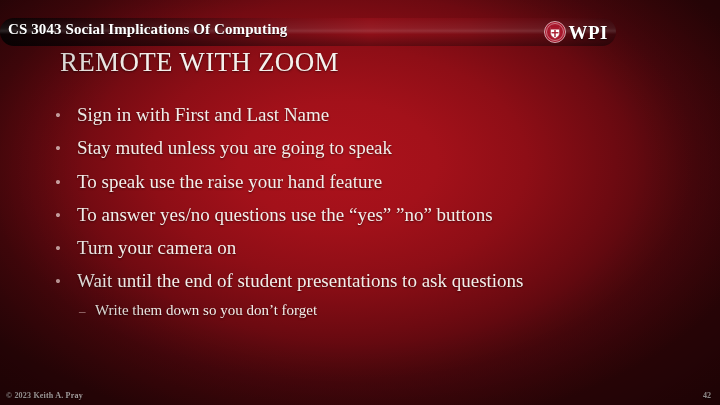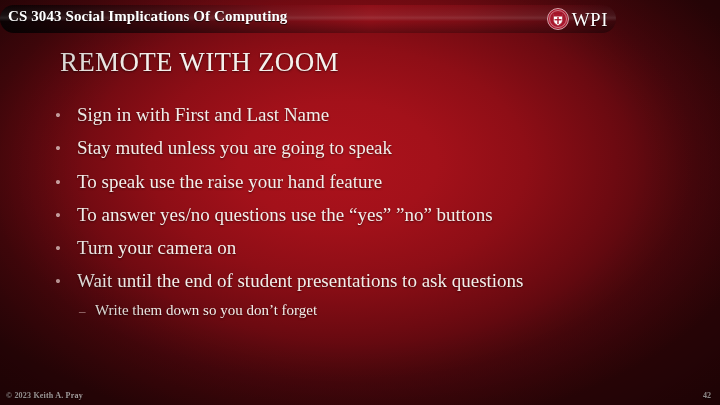--- a/index.html
+++ b/index.html
@@ -35,21 +35,21 @@
       radial-gradient(ellipse 85% 95% at 50% 42%,
         rgba(0,0,0,0) 45%,
         rgba(0,0,0,0.30) 75%,
         rgba(0,0,0,0.62) 100%);
     pointer-events: none;
   }
 
   
   #header-bar {
     position: absolute;
-    left: 0; top: 5px;
+    left: 0; top: 18px;
     width: 616px;
     height: 28px;
     background:
       linear-gradient(to bottom,
         rgba(255,255,255,0.00) 0%,
         rgba(255,255,255,0.06) 36%,
         rgba(255,255,255,0.13) 46%,
         rgba(255,255,255,0.00) 58%,
         rgba(0,0,0,0.30) 100%),
       linear-gradient(to right,
@@ -81,21 +81,21 @@
     right: 8px;
     top: 1px;
     height: 26px;
     display: flex;
     align-items: center;
     gap: 3px;
   }
   #wpi-seal { display: block; }
   #wpi-wordmark {
     font-size: 19px;
-    font-weight: normal;
+    font-weight: bold;
     color: #ffffff;
     letter-spacing: 0.5px;
     line-height: 1;
     text-shadow: 0 1px 1px rgba(0,0,0,0.7);
   }
 
   
   #slide-title {
     position: absolute;
     left: 60px;

